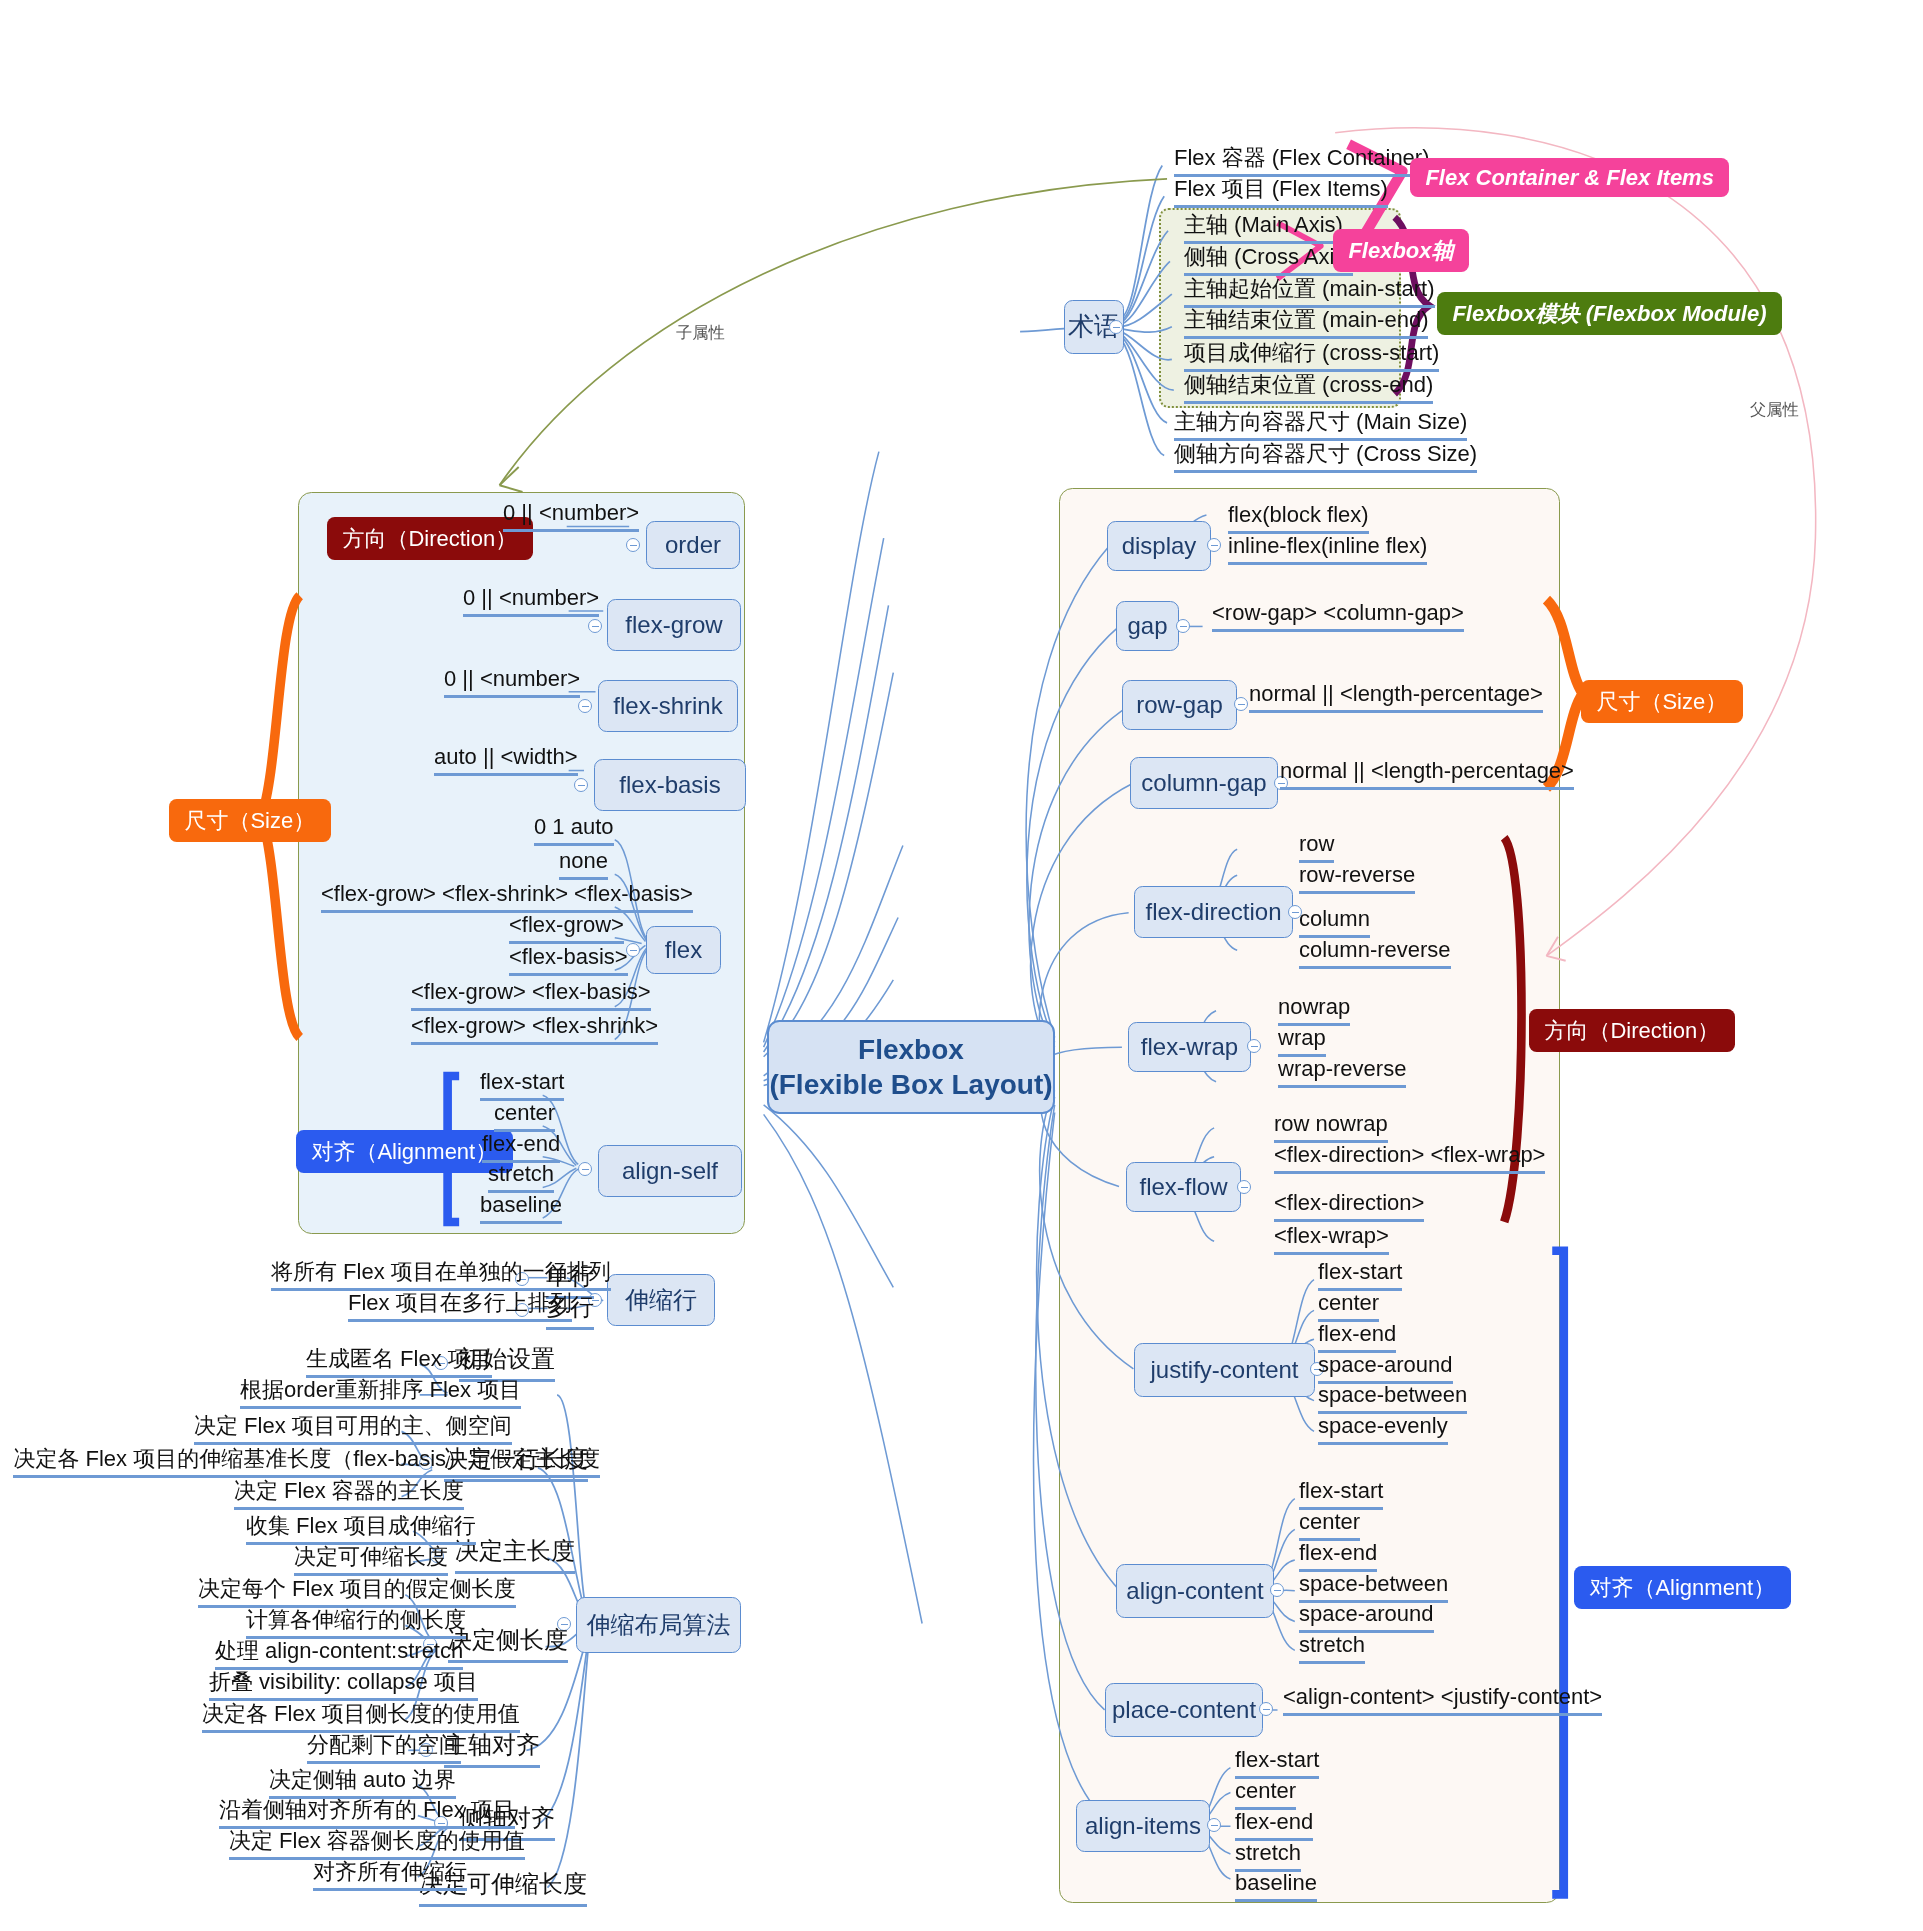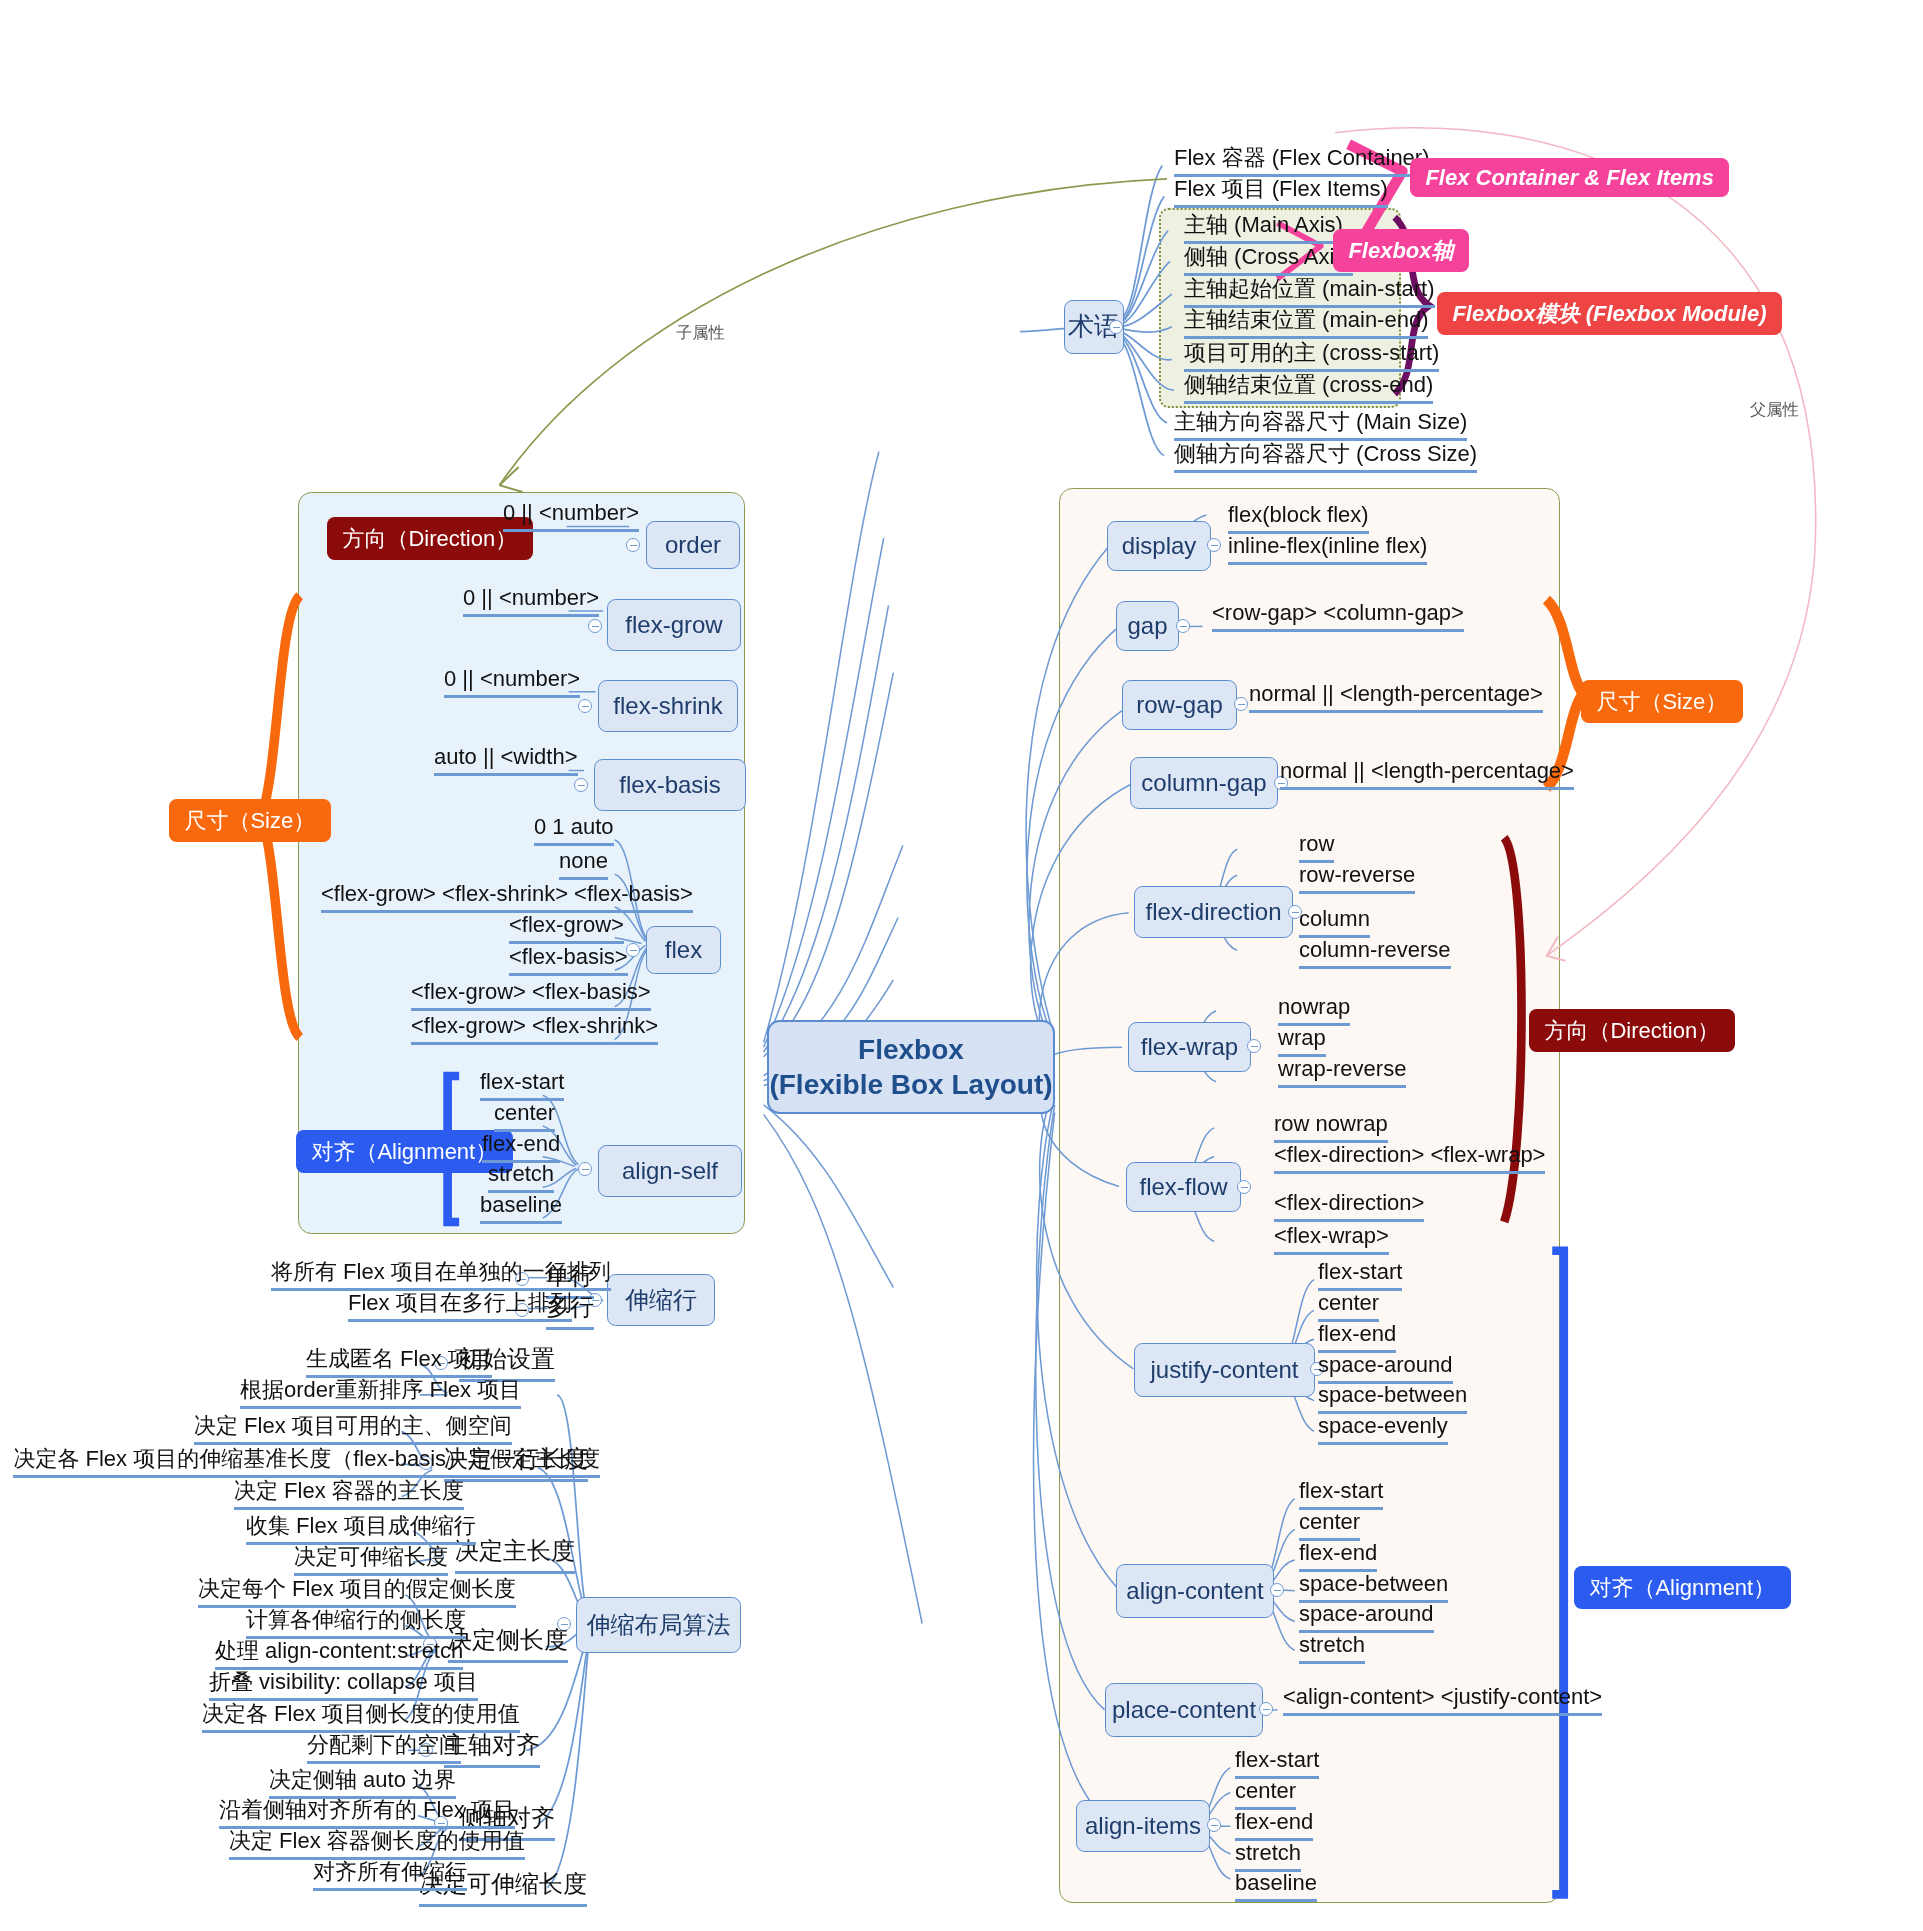--- a/index.html
+++ b/index.html
@@ -79,21 +79,21 @@
     color:#fff;
     font-size:22px;
     display:flex; align-items:center; justify-content:center;
     padding:6.7px 15.4px;
     white-space:nowrap;
   }
   .pill.size{ background:#f8690d; }
   .pill.dir{ background:#8b0b0b; }
   .pill.align{ background:#2b5bef; }
   .pill.pink{ background:#f5429b; font-style:italic; font-weight:bold; }
-  .pill.purple{ background:#ef4444; font-style:italic; font-weight:bold; }
+  .pill.purple{ background:#4d7c0f; font-style:italic; font-weight:bold; }
 
   
   .curvelabel{
     position:absolute;
     font-size:16.3px;
     color:#555;
     white-space:nowrap;
   }
 
   
@@ -290,21 +290,21 @@
     <span>术语</span>
   </div>
   <div class="knob" style="left:1109px; top:320px;"></div>
 
   <div class="leaf" style="left:1174px; top:146px;">Flex 容器 (Flex Container)</div>
   <div class="leaf" style="left:1174px; top:177px;">Flex 项目 (Flex Items)</div>
   <div class="leaf" style="left:1184px; top:213px;">主轴 (Main Axis)</div>
   <div class="leaf" style="left:1184px; top:245px;">侧轴 (Cross Axis)</div>
   <div class="leaf" style="left:1184px; top:277px;">主轴起始位置 (main-start)</div>
   <div class="leaf" style="left:1184px; top:308px;">主轴结束位置 (main-end)</div>
-  <div class="leaf" style="left:1184px; top:341px;">项目可用的主 (cross-start)</div>
+  <div class="leaf" style="left:1184px; top:341px;">项目成伸缩行 (cross-start)</div>
   <div class="leaf" style="left:1184px; top:373px;">侧轴结束位置 (cross-end)</div>
   <div class="leaf" style="left:1174px; top:410px;">主轴方向容器尺寸 (Main Size)</div>
   <div class="leaf" style="left:1174px; top:442px;">侧轴方向容器尺寸 (Cross Size)</div>
 
   <div class="pill pink" style="left:1410px; top:158px;">Flex Container &amp; Flex Items</div>
   <div class="pill pink" style="left:1333px; top:229px;">Flexbox轴</div>
   <div class="pill purple" style="left:1437px; top:292px;">Flexbox模块 (Flexbox Module)</div>
 
   <div class="curvelabel" style="left:676px; top:322px;">子属性</div>
   <div class="curvelabel" style="left:1750px; top:351px;margin-top:48px;">父属性</div>

